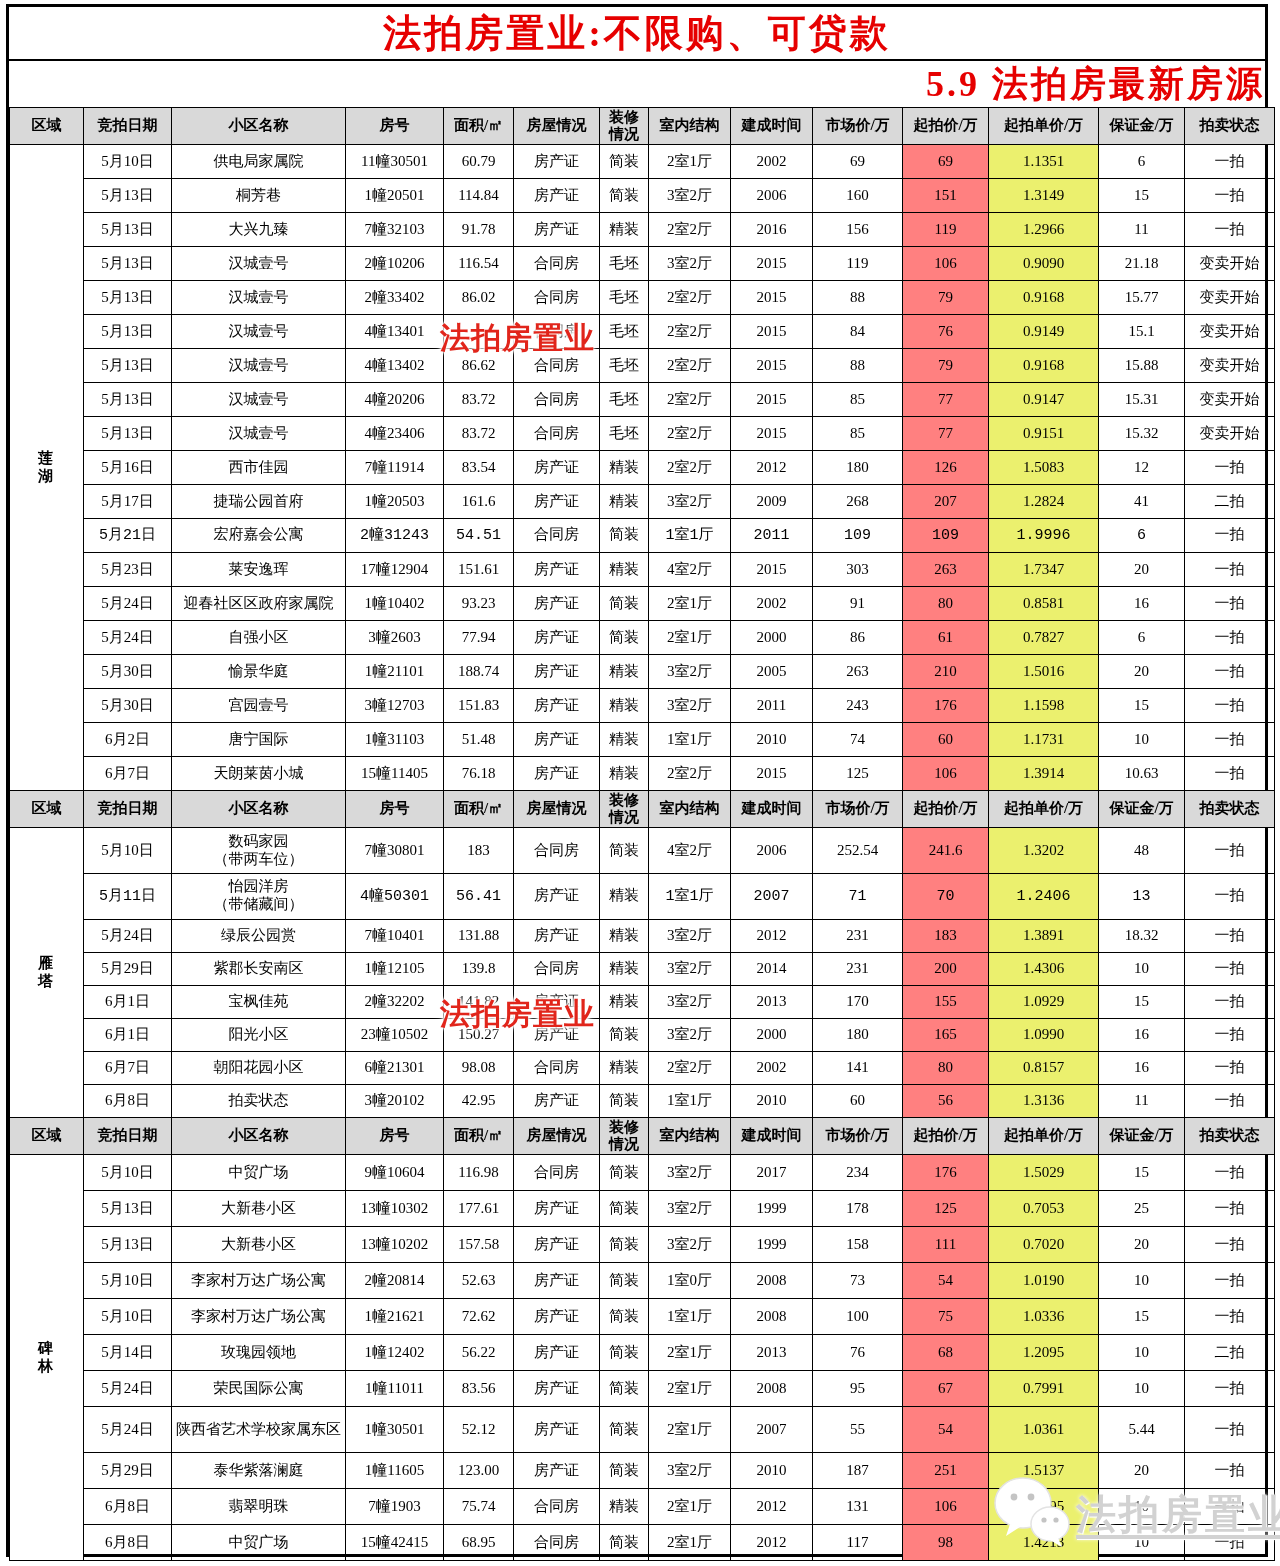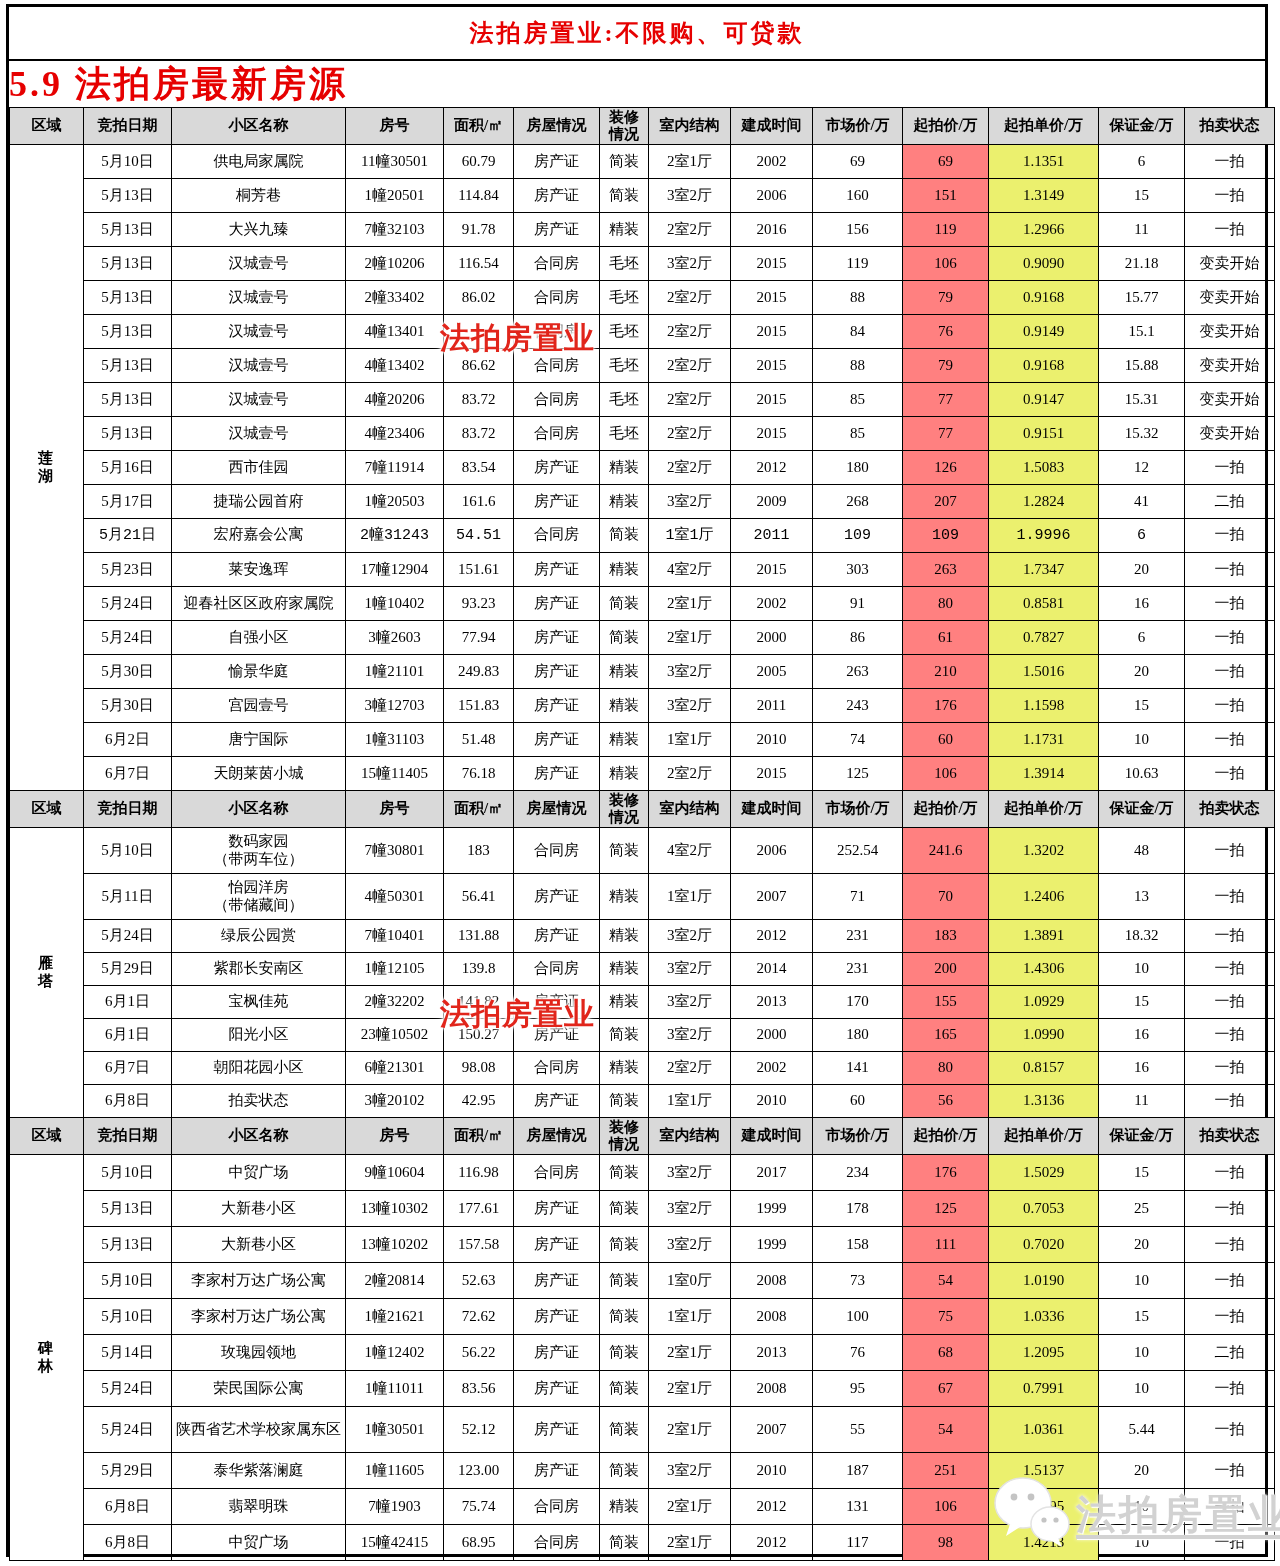--- a/index.html
+++ b/index.html
@@ -5,22 +5,22 @@
   :root{
     --title-red:#e60000;
     --wm-red:#e1251b;
     --head-bg:#d9d9d9;
     --pink:#ff8080;
     --yellow:#ebf06e;
   }
   html,body{margin:0;padding:0;background:#fff;}
   body{width:1280px;height:1566px;position:relative;font-family:"Liberation Serif","DejaVu Serif",serif;color:#000;}
   .frame{position:absolute;left:6px;top:4px;width:1262px;height:1553px;border:3px solid #000;box-sizing:border-box;background:#fff;}
-  .title1{height:52px;line-height:52px;text-align:center;font-size:24px;font-weight:bold;color:var(--title-red);border-bottom:2px solid #000;letter-spacing:3px;}
-  .title2{height:46px;line-height:46px;text-align:left;font-size:36px;font-weight:bold;color:var(--title-red);letter-spacing:3px;}
+  .title1{height:52px;line-height:52px;text-align:center;font-size:38px;font-weight:bold;color:var(--title-red);border-bottom:2px solid #000;letter-spacing:3px;}
+  .title2{height:46px;line-height:46px;text-align:right;font-size:36px;font-weight:bold;color:var(--title-red);letter-spacing:3px;}
   table.listing{width:100%;border-collapse:collapse;table-layout:fixed;}
   table.listing td{border:1px solid #000;text-align:center;font-size:15px;line-height:1.15;padding:0 2px;overflow:hidden;box-sizing:border-box;}
   tr.head{height:37px;}
   tr.head td{background:var(--head-bg);font-weight:bold;font-size:15px;}
   td.region{font-size:40px;font-weight:bold;letter-spacing:2px;line-height:1.25;background:#fff;}
   td.name{text-align:left;padding-left:6px;}
   td.start{background:var(--pink);}
   td.unit{background:var(--yellow);}
   
   .wm-red{position:absolute;font-size:30px;font-weight:bold;color:var(--wm-red);letter-spacing:1px;white-space:nowrap;
@@ -292,21 +292,21 @@
           <td>86</td>
           <td class="start">61</td>
           <td class="unit">0.7827</td>
           <td>6</td>
           <td>一拍</td>
         </tr>
         <tr style="height: 34px;">
           <td>5月30日</td>
           <td class="name">愉景华庭</td>
           <td>1幢21101</td>
-          <td>249.83</td>
+          <td>188.74</td>
           <td>房产证</td>
           <td>精装</td>
           <td>3室2厅</td>
           <td>2005</td>
           <td>263</td>
           <td class="start">210</td>
           <td class="unit">1.5016</td>
           <td>20</td>
           <td>一拍</td>
         </tr>
@@ -380,21 +380,21 @@
           <td>合同房</td>
           <td>简装</td>
           <td>4室2厅</td>
           <td>2006</td>
           <td>252.54</td>
           <td class="start">241.6</td>
           <td class="unit">1.3202</td>
           <td>48</td>
           <td>一拍</td>
         </tr>
-        <tr style="height: 46px;">
+        <tr style="height: 46px; font-family: Liberation Mono, monospace;">
           <td>5月11日</td>
           <td class="name">怡园洋房<br>（带储藏间）</td>
           <td>4幢50301</td>
           <td>56.41</td>
           <td>房产证</td>
           <td>精装</td>
           <td>1室1厅</td>
           <td>2007</td>
           <td>71</td>
           <td class="start">70</td>

